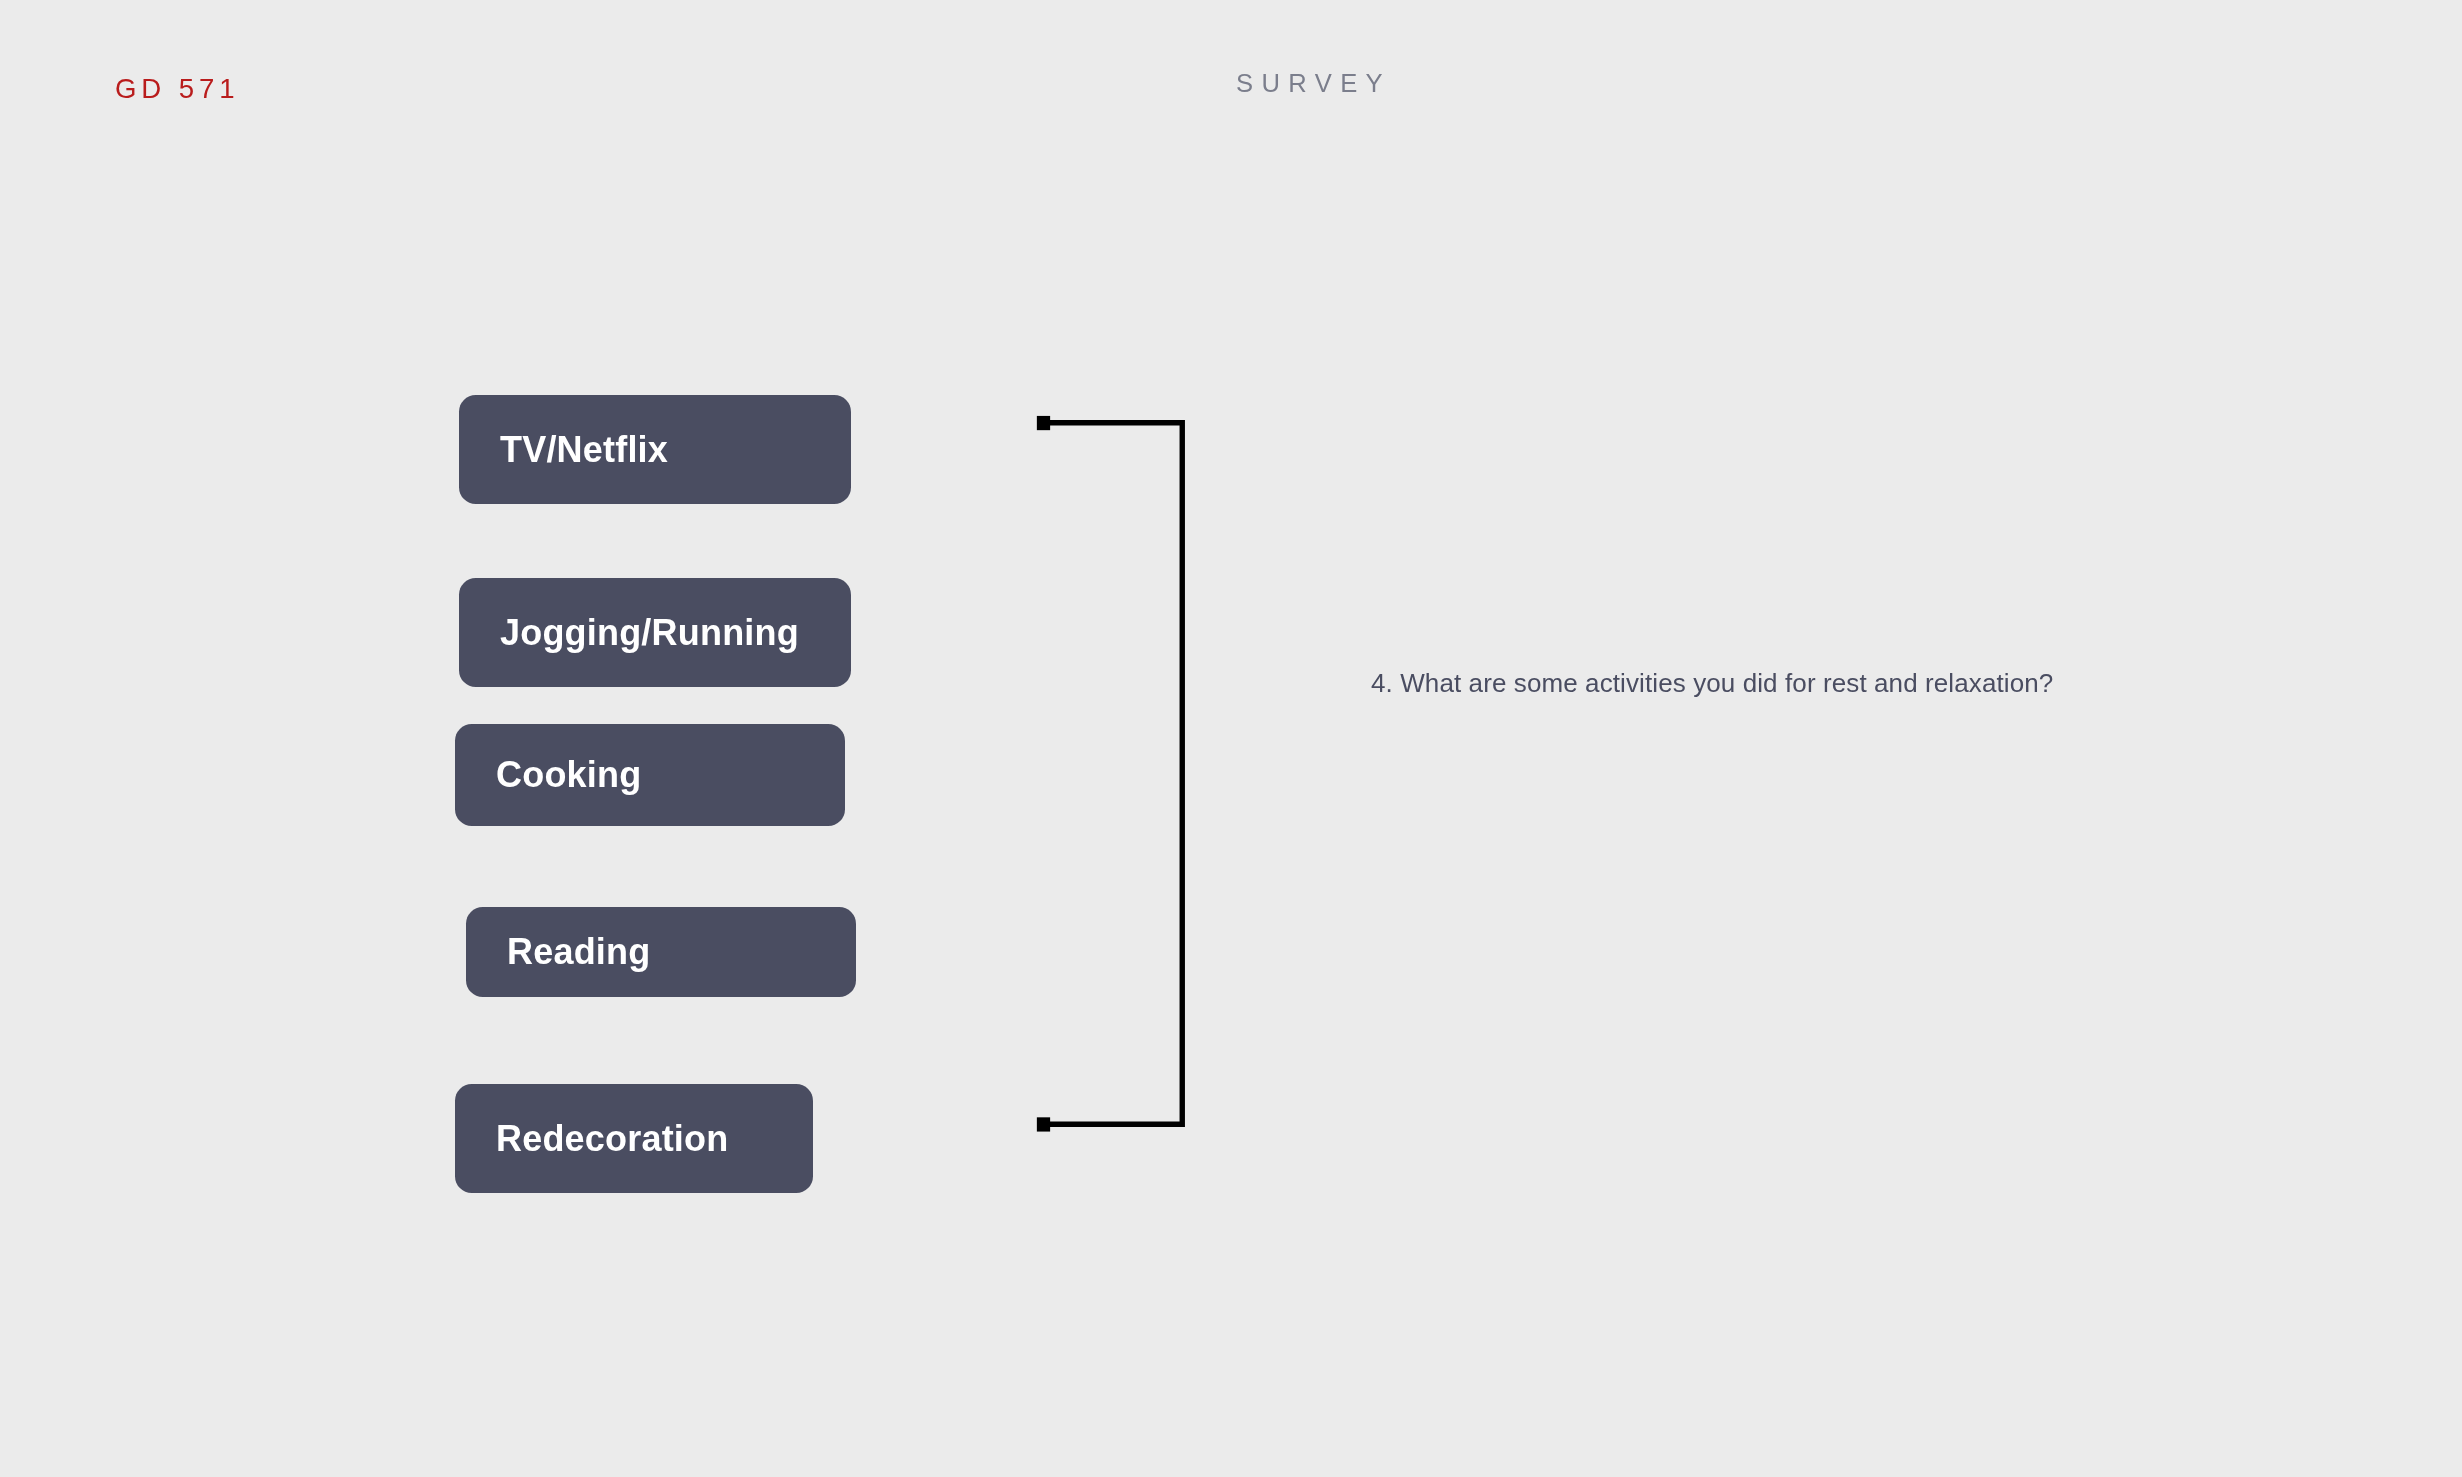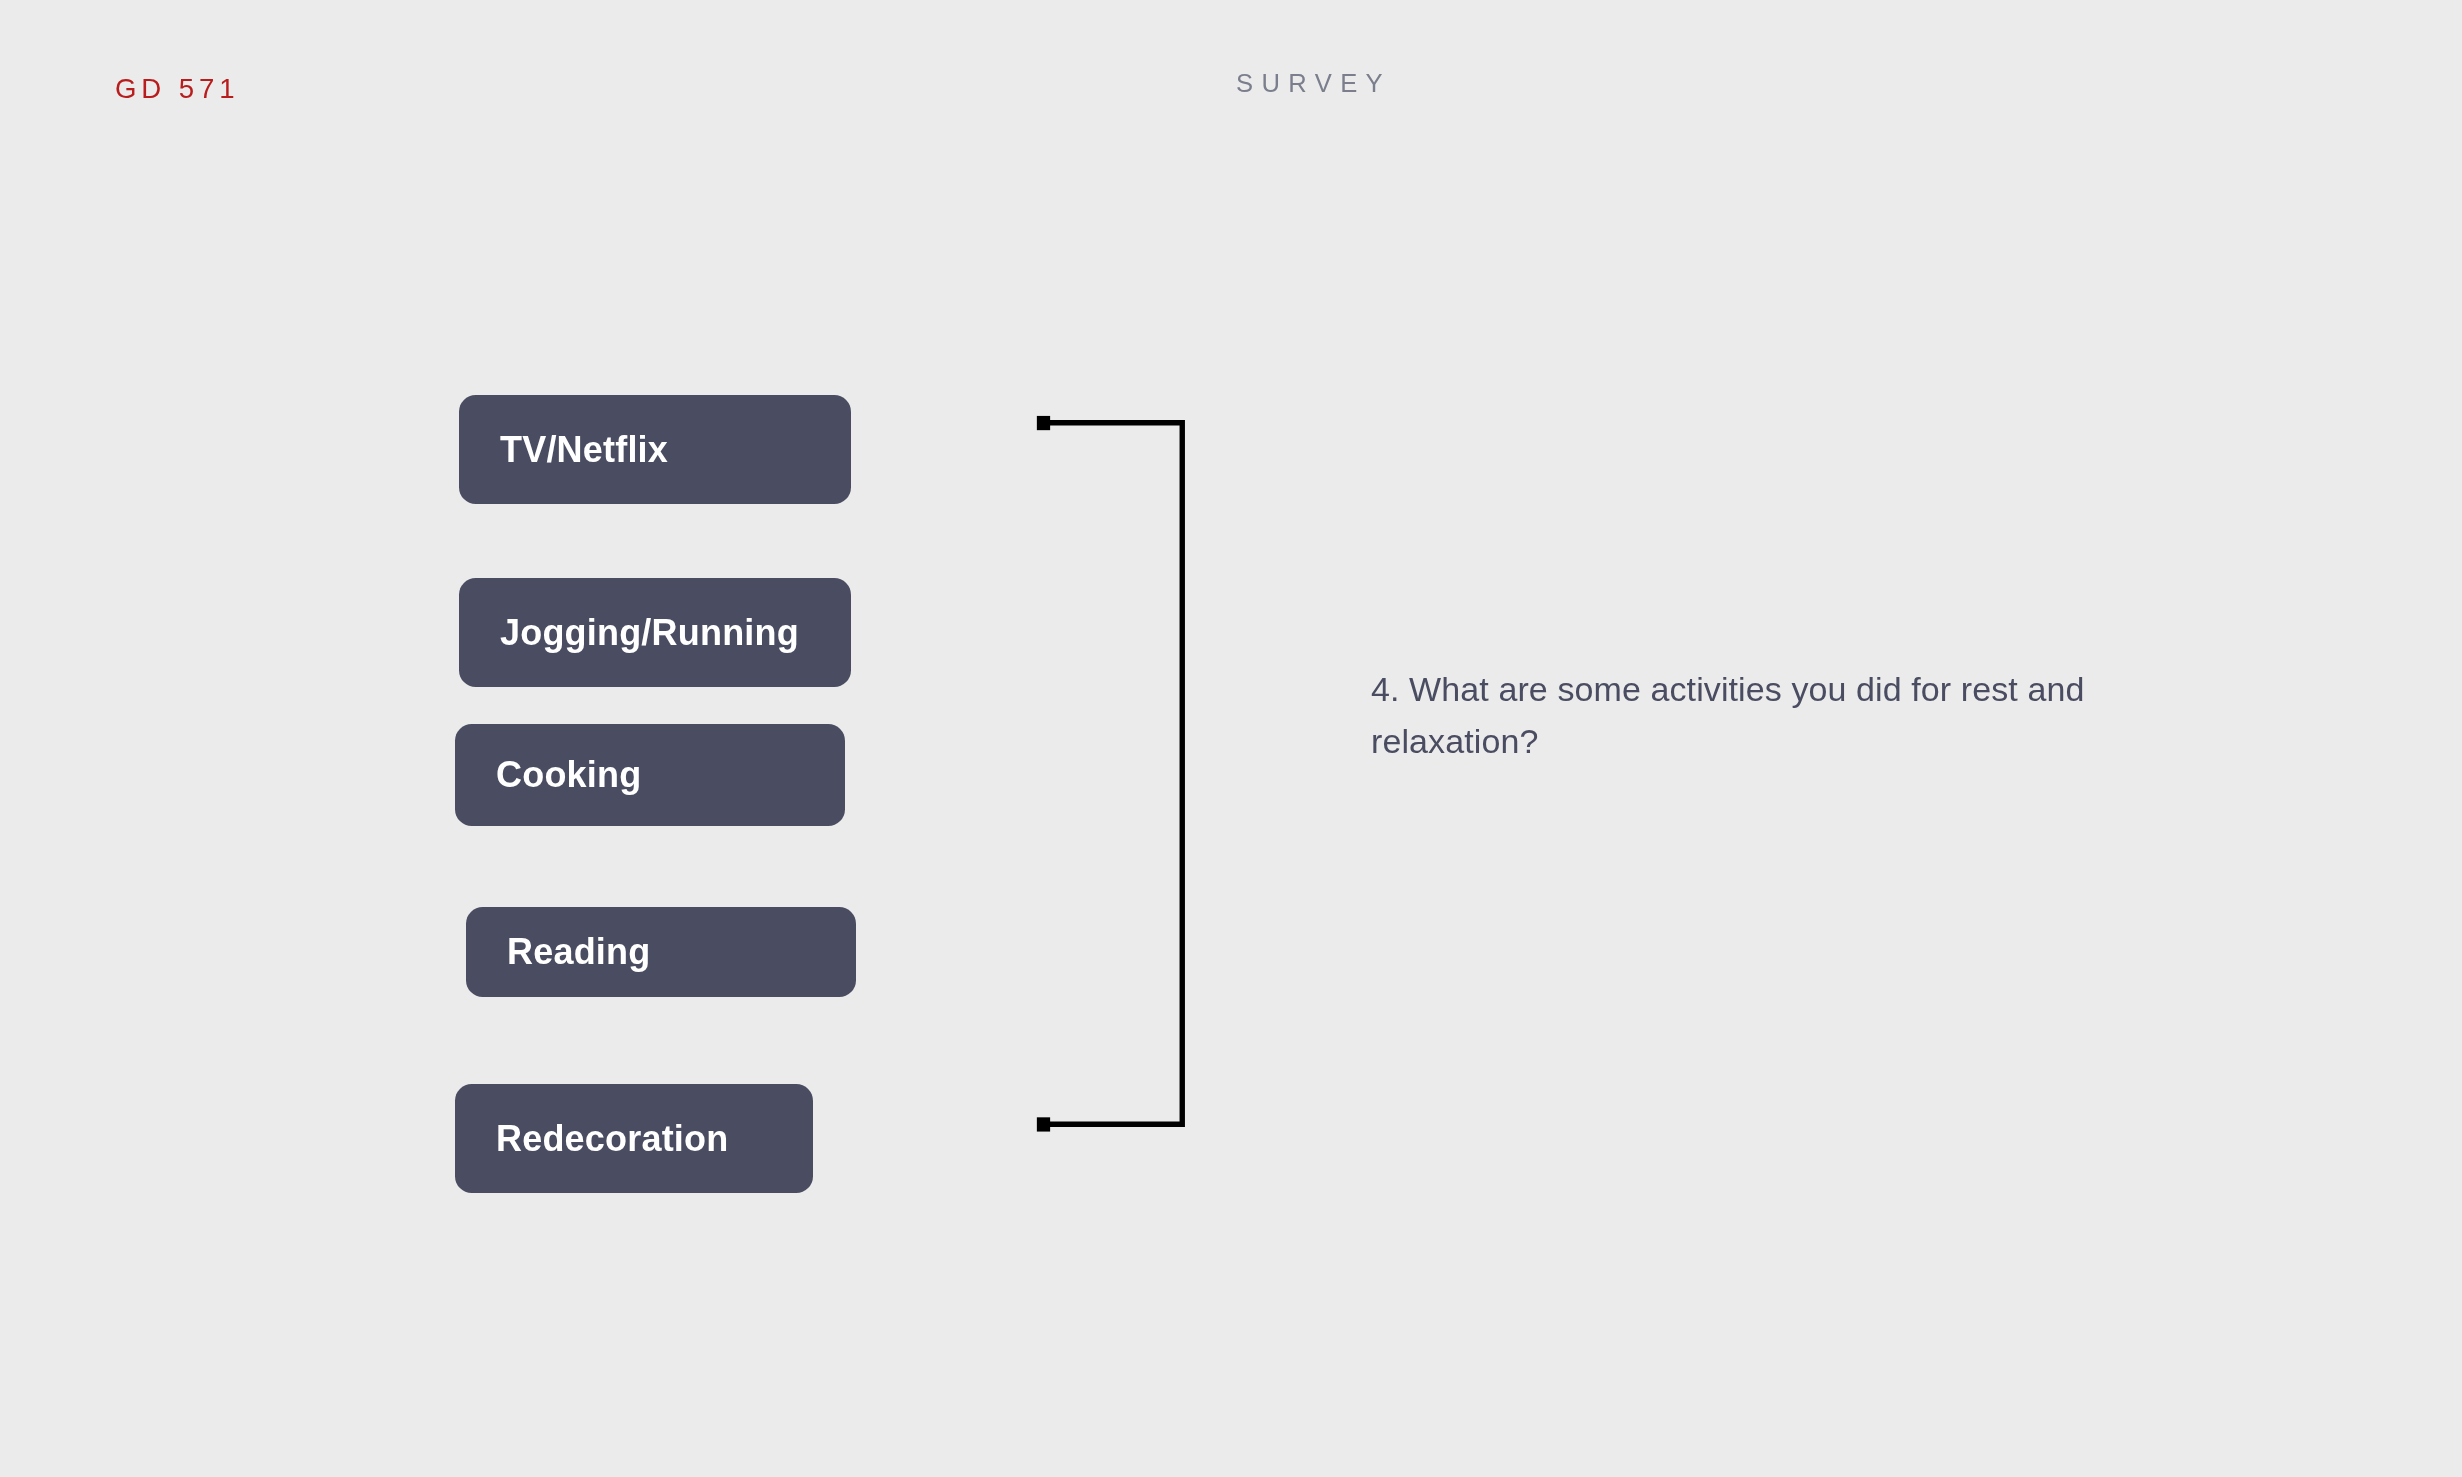--- a/index.html
+++ b/index.html
@@ -84,21 +84,21 @@
     height: 739px;
   }
   .bracket svg { display: block; }
 
   
   .question {
     position: absolute;
     left: 1371px;
     top: 664px;
     width: 798px;
-    font-size: 34px;
+    font-size: 26px;
     font-weight: 300;
     line-height: 1.52;
     color: #4a4d61;
     letter-spacing: 0.1px;
   }
 </style>
 </head>
 <body>
 
 <div id="slide">

